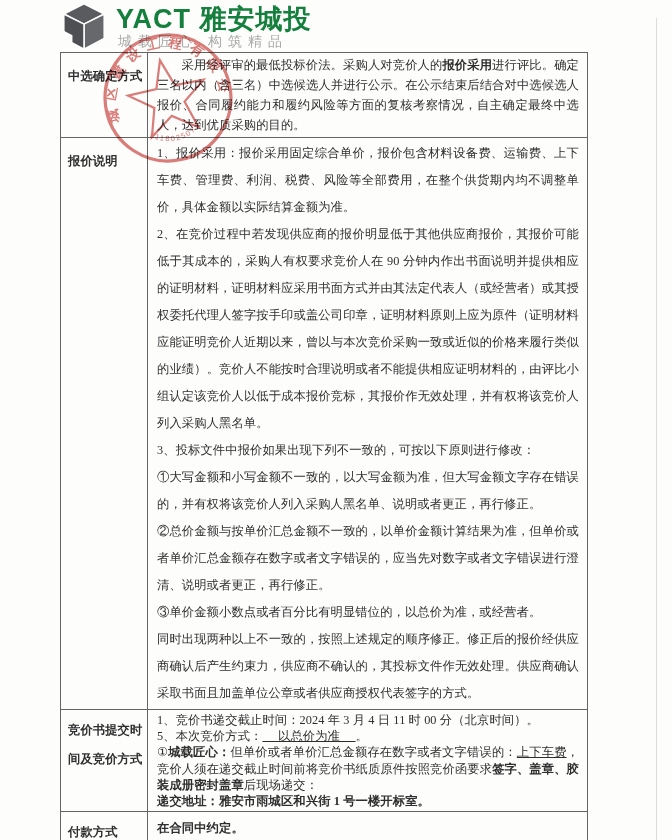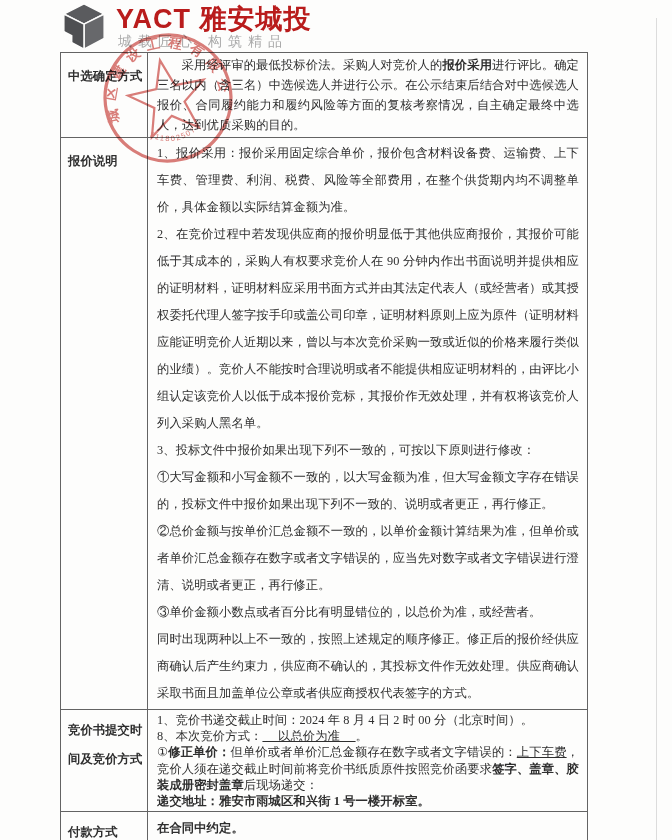--- a/index.html
+++ b/index.html
@@ -7,21 +7,21 @@
     position:relative;width:672px;height:840px;overflow:hidden;
     background:#fdfdfc;color:#2e2e2e;
     font-family:"Liberation Serif","DejaVu Serif",serif;
   }
   
   .logo-wrap{position:absolute;left:60px;top:2px;height:50px;display:flex;align-items:flex-start;}
   .cube{width:48px;height:50px;display:block;}
   .brand-block{margin-left:8px;padding-top:3px;}
   .brand-name{
     font-family:"Liberation Sans","DejaVu Sans",sans-serif;
-    font-size:27px;font-weight:700;color:#b91c1c;letter-spacing:1px;line-height:28px;
+    font-size:27px;font-weight:700;color:#15803d;letter-spacing:1px;line-height:28px;
   }
   .brand-tagline{
     margin-top:2px;margin-left:2px;
     font-size:14px;color:#a9a9a9;letter-spacing:6px;line-height:12px;
     font-family:"Liberation Sans","DejaVu Sans",sans-serif;
   }
   
   .doc-table{
     position:absolute;left:60px;top:52px;width:528px;
     border-collapse:collapse;table-layout:fixed;
@@ -82,32 +82,32 @@
           <td class="content-cell">
             <div class="para indent"><span>采用经评审的最低投标价法。采购人对竞价人的</span><span style="font-weight: bold;">报价采用</span><span>进行评比。确定三名以内（含三名）中选候选人并进行公示。在公示结束后结合对中选候选人报价、合同履约能力和履约风险等方面的复核考察情况，自主确定最终中选人，达到优质采购的目的。</span></div>
           </td>
         </tr>
         <tr>
           <td class="label-cell">报价说明</td>
           <td class="content-cell">
             <div class="para"><span>1、报价采用：报价采用固定综合单价，报价包含材料设备费、运输费、上下车费、管理费、利润、税费、风险等全部费用，在整个供货期内均不调整单价，具体金额以实际结算金额为准。</span></div>
             <div class="para"><span>2、在竞价过程中若发现供应商的报价明显低于其他供应商报价，其报价可能低于其成本的，采购人有权要求竞价人在 90 分钟内作出书面说明并提供相应的证明材料，证明材料应采用书面方式并由其法定代表人（或经营者）或其授权委托代理人签字按手印或盖公司印章，证明材料原则上应为原件（证明材料应能证明竞价人近期以来，曾以与本次竞价采购一致或近似的价格来履行类似的业绩）。竞价人不能按时合理说明或者不能提供相应证明材料的，由评比小组认定该竞价人以低于成本报价竞标，其报价作无效处理，并有权将该竞价人列入采购人黑名单。</span></div>
             <div class="para"><span>3、投标文件中报价如果出现下列不一致的，可按以下原则进行修改：</span></div>
-            <div class="para"><span>①大写金额和小写金额不一致的，以大写金额为准，但大写金额文字存在错误的，投标文件中报价如果出现下列不一致的、说明或者更正，再行修正。</span></div>
+            <div class="para"><span>①大写金额和小写金额不一致的，以大写金额为准，但大写金额文字存在错误的，并有权将该竞价人列入采购人黑名单、说明或者更正，再行修正。</span></div>
             <div class="para"><span>②总价金额与按单价汇总金额不一致的，以单价金额计算结果为准，但单价或者单价汇总金额存在数字或者文字错误的，应当先对数字或者文字错误进行澄清、说明或者更正，再行修正。</span></div>
             <div class="para"><span>③单价金额小数点或者百分比有明显错位的，以总价为准，或经营者。</span></div>
             <div class="para"><span>同时出现两种以上不一致的，按照上述规定的顺序修正。修正后的报价经供应商确认后产生约束力，供应商不确认的，其投标文件作无效处理。供应商确认采取书面且加盖单位公章或者供应商授权代表签字的方式。</span></div>
           </td>
         </tr>
         <tr>
           <td class="label-cell">竞价书提交时间及竞价方式</td>
           <td class="content-cell">
-            <div class="para"><span>1、竞价书递交截止时间：2024 年 8 月 4 日 2 时 00 分（北京时间）。</span></div>
-            <div class="para"><span>8、本次竞价方式：</span><span style="text-decoration: underline;">　 以总价为准 　</span><span>。</span></div>
-            <div class="para"><span>①</span><span style="font-weight: bold;">修正单价：</span><span>但单价或者单价汇总金额存在数字或者文字错误的：</span><span style="text-decoration: underline;">上下车费</span><span>，竞价人须在递交截止时间前将竞价书纸质原件按照竞价函要求</span><span style="font-weight: bold;">签字、盖章、胶装成册密封盖章</span><span>后现场递交：</span></div>
+            <div class="para"><span>1、竞价书递交截止时间：2024 年 3 月 4 日 11 时 00 分（北京时间）。</span></div>
+            <div class="para"><span>5、本次竞价方式：</span><span style="text-decoration: underline;">　 以总价为准 　</span><span>。</span></div>
+            <div class="para"><span>①</span><span style="font-weight: bold;">城载匠心：</span><span>但单价或者单价汇总金额存在数字或者文字错误的：</span><span style="text-decoration: underline;">上下车费</span><span>，竞价人须在递交截止时间前将竞价书纸质原件按照竞价函要求</span><span style="font-weight: bold;">签字、盖章、胶装成册密封盖章</span><span>后现场递交：</span></div>
             <div class="para"><span style="font-weight: bold;">递交地址：雅安市雨城区和兴街 1 号一楼开标室。</span></div>
           </td>
         </tr>
         <tr>
           <td class="label-cell">付款方式</td>
           <td class="content-cell">
             <div class="para"><span style="font-weight: bold;">在合同中约定。</span></div>
           </td>
         </tr>
       </tbody>

